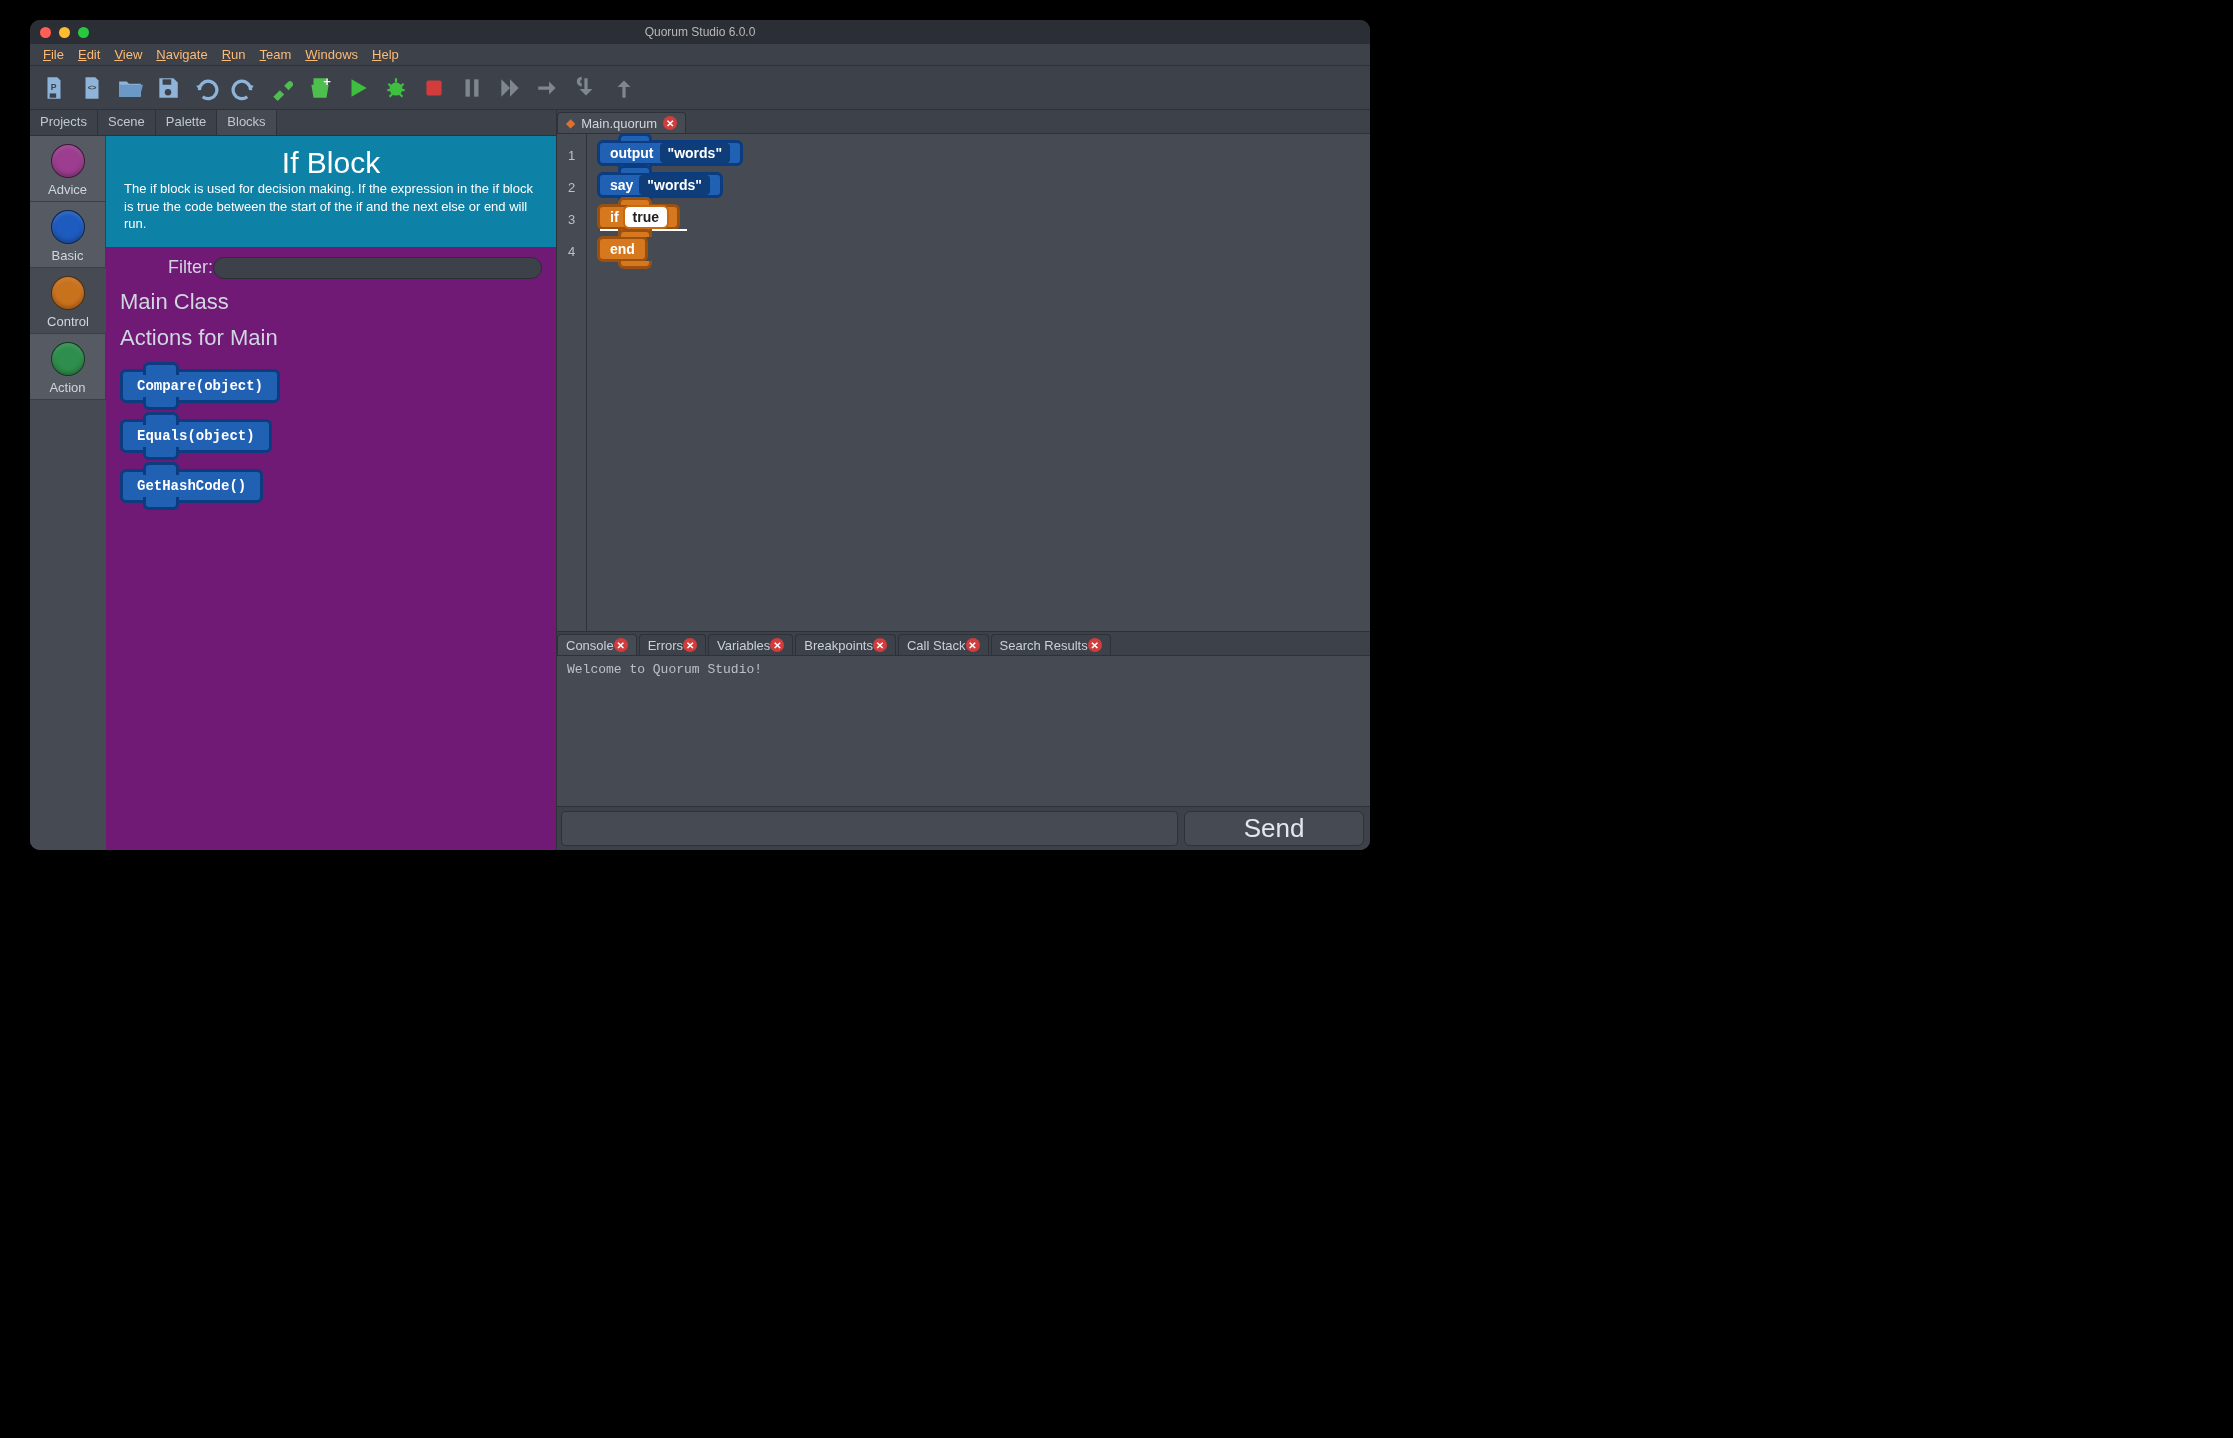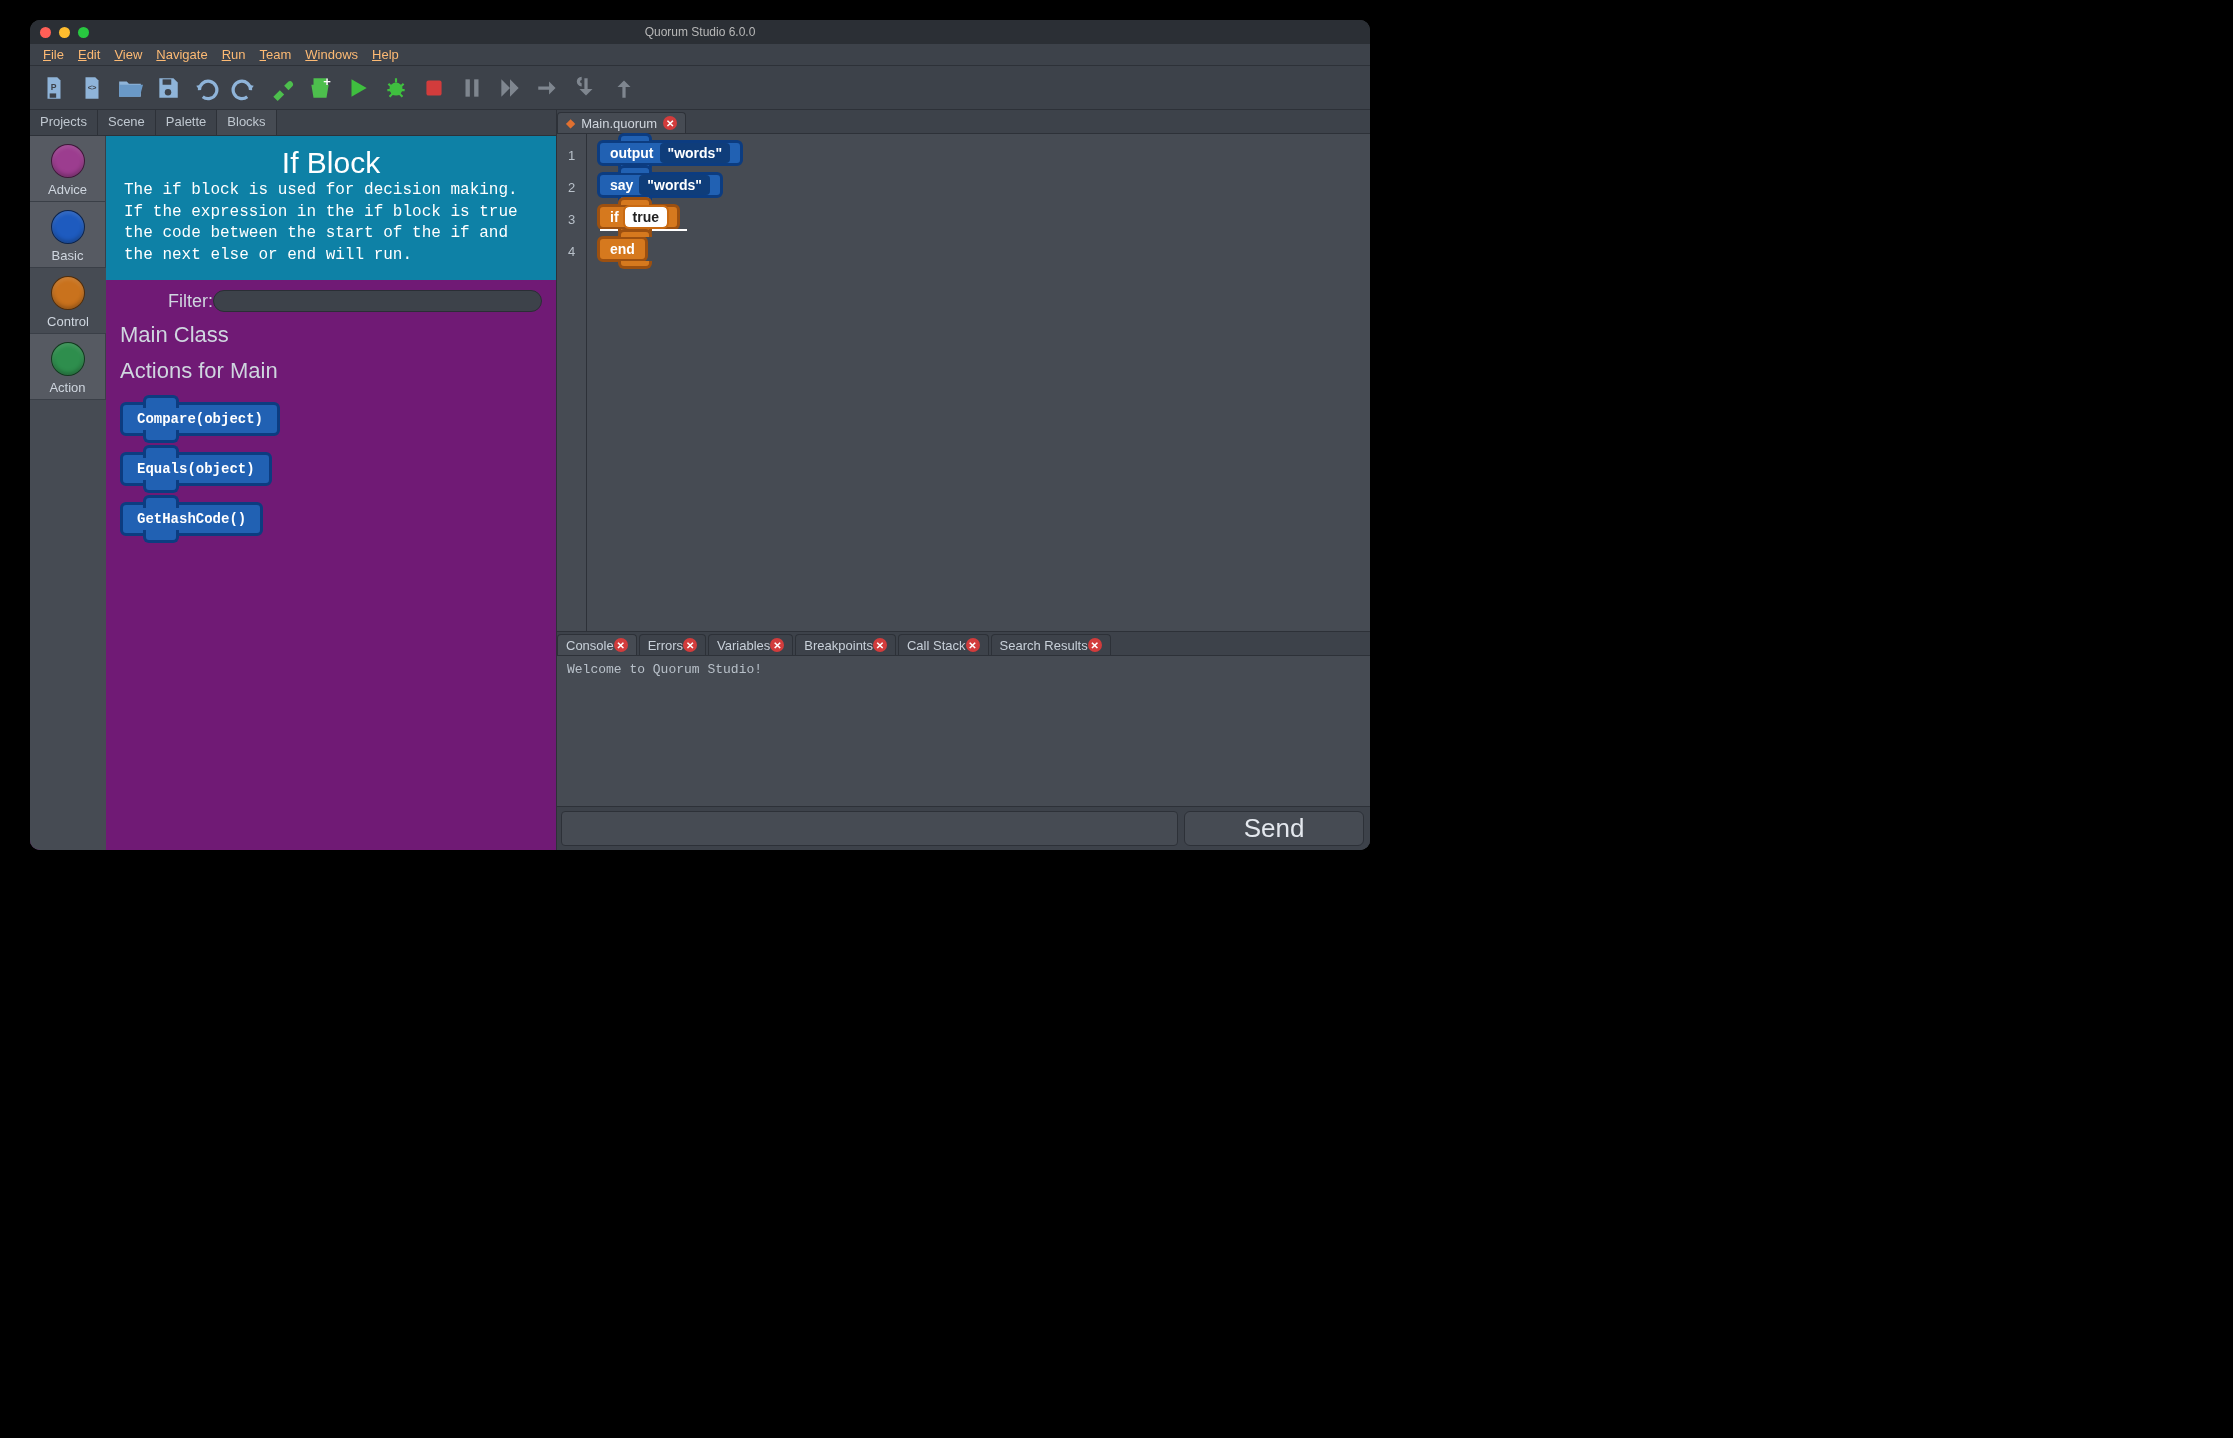--- a/index.html
+++ b/index.html
@@ -46,21 +46,21 @@
   .left-tab.active { background:#464b53; }
   .left-body { flex:1; display:flex; min-height:0;}
   .cat-strip { width:76px; background:#464b53; display:flex; flex-direction:column;}
   .cat { display:flex; flex-direction:column; align-items:center; padding:8px 0 4px; border-bottom:1px solid #3a3f47; border-right:1px solid #3a3f47; cursor:default; background:#565a62;}
   .cat.active { background:#464b53; border-right:none;}
   .cat .circ { width:34px; height:34px; border-radius:50%; margin-bottom:4px; border:1px solid rgba(0,0,0,0.6); box-shadow: inset 0 2px 4px rgba(255,255,255,0.15), inset 0 -2px 4px rgba(0,0,0,0.3);}
   .cat .lbl { color:#cfd6df; font-size:13px; }
   .palette-body { flex:1; display:flex; flex-direction:column; overflow:hidden;}
   .info-box { background:#0e81a6; color:#fff; padding:10px 18px 14px; }
   .info-box h2 { text-align:center; font-weight:normal; font-size:30px; }
-  .info-box p { font-size:16px; line-height:1.35;font-family:Liberation Mono, monospace; }
+  .info-box p { font-size:13px; line-height:1.35; }
   .palette-content { flex:1; padding:10px 14px; color:#cfd6df; overflow:auto;}
   .filter-row { display:flex; align-items:center; margin-bottom:10px; font-size:18px;margin-left:48px;}
   .filter-row input { flex:1; background:#3d424a; border:1px solid #2a2e35; border-radius:12px; height:22px; color:#fff; padding:0 8px;}
   .palette-content h3 { font-weight:normal; font-size:22px; margin:6px 0 10px;}
   .action-block {
     display:inline-block; background:#2161b3; border:3px solid #0c3c80; border-radius:6px;
     color:#fff; font-family: "Courier New", monospace; font-size:14px; padding:6px 14px;
     margin:8px 0; position:relative; font-weight:bold;
   }
   .action-block::before {

